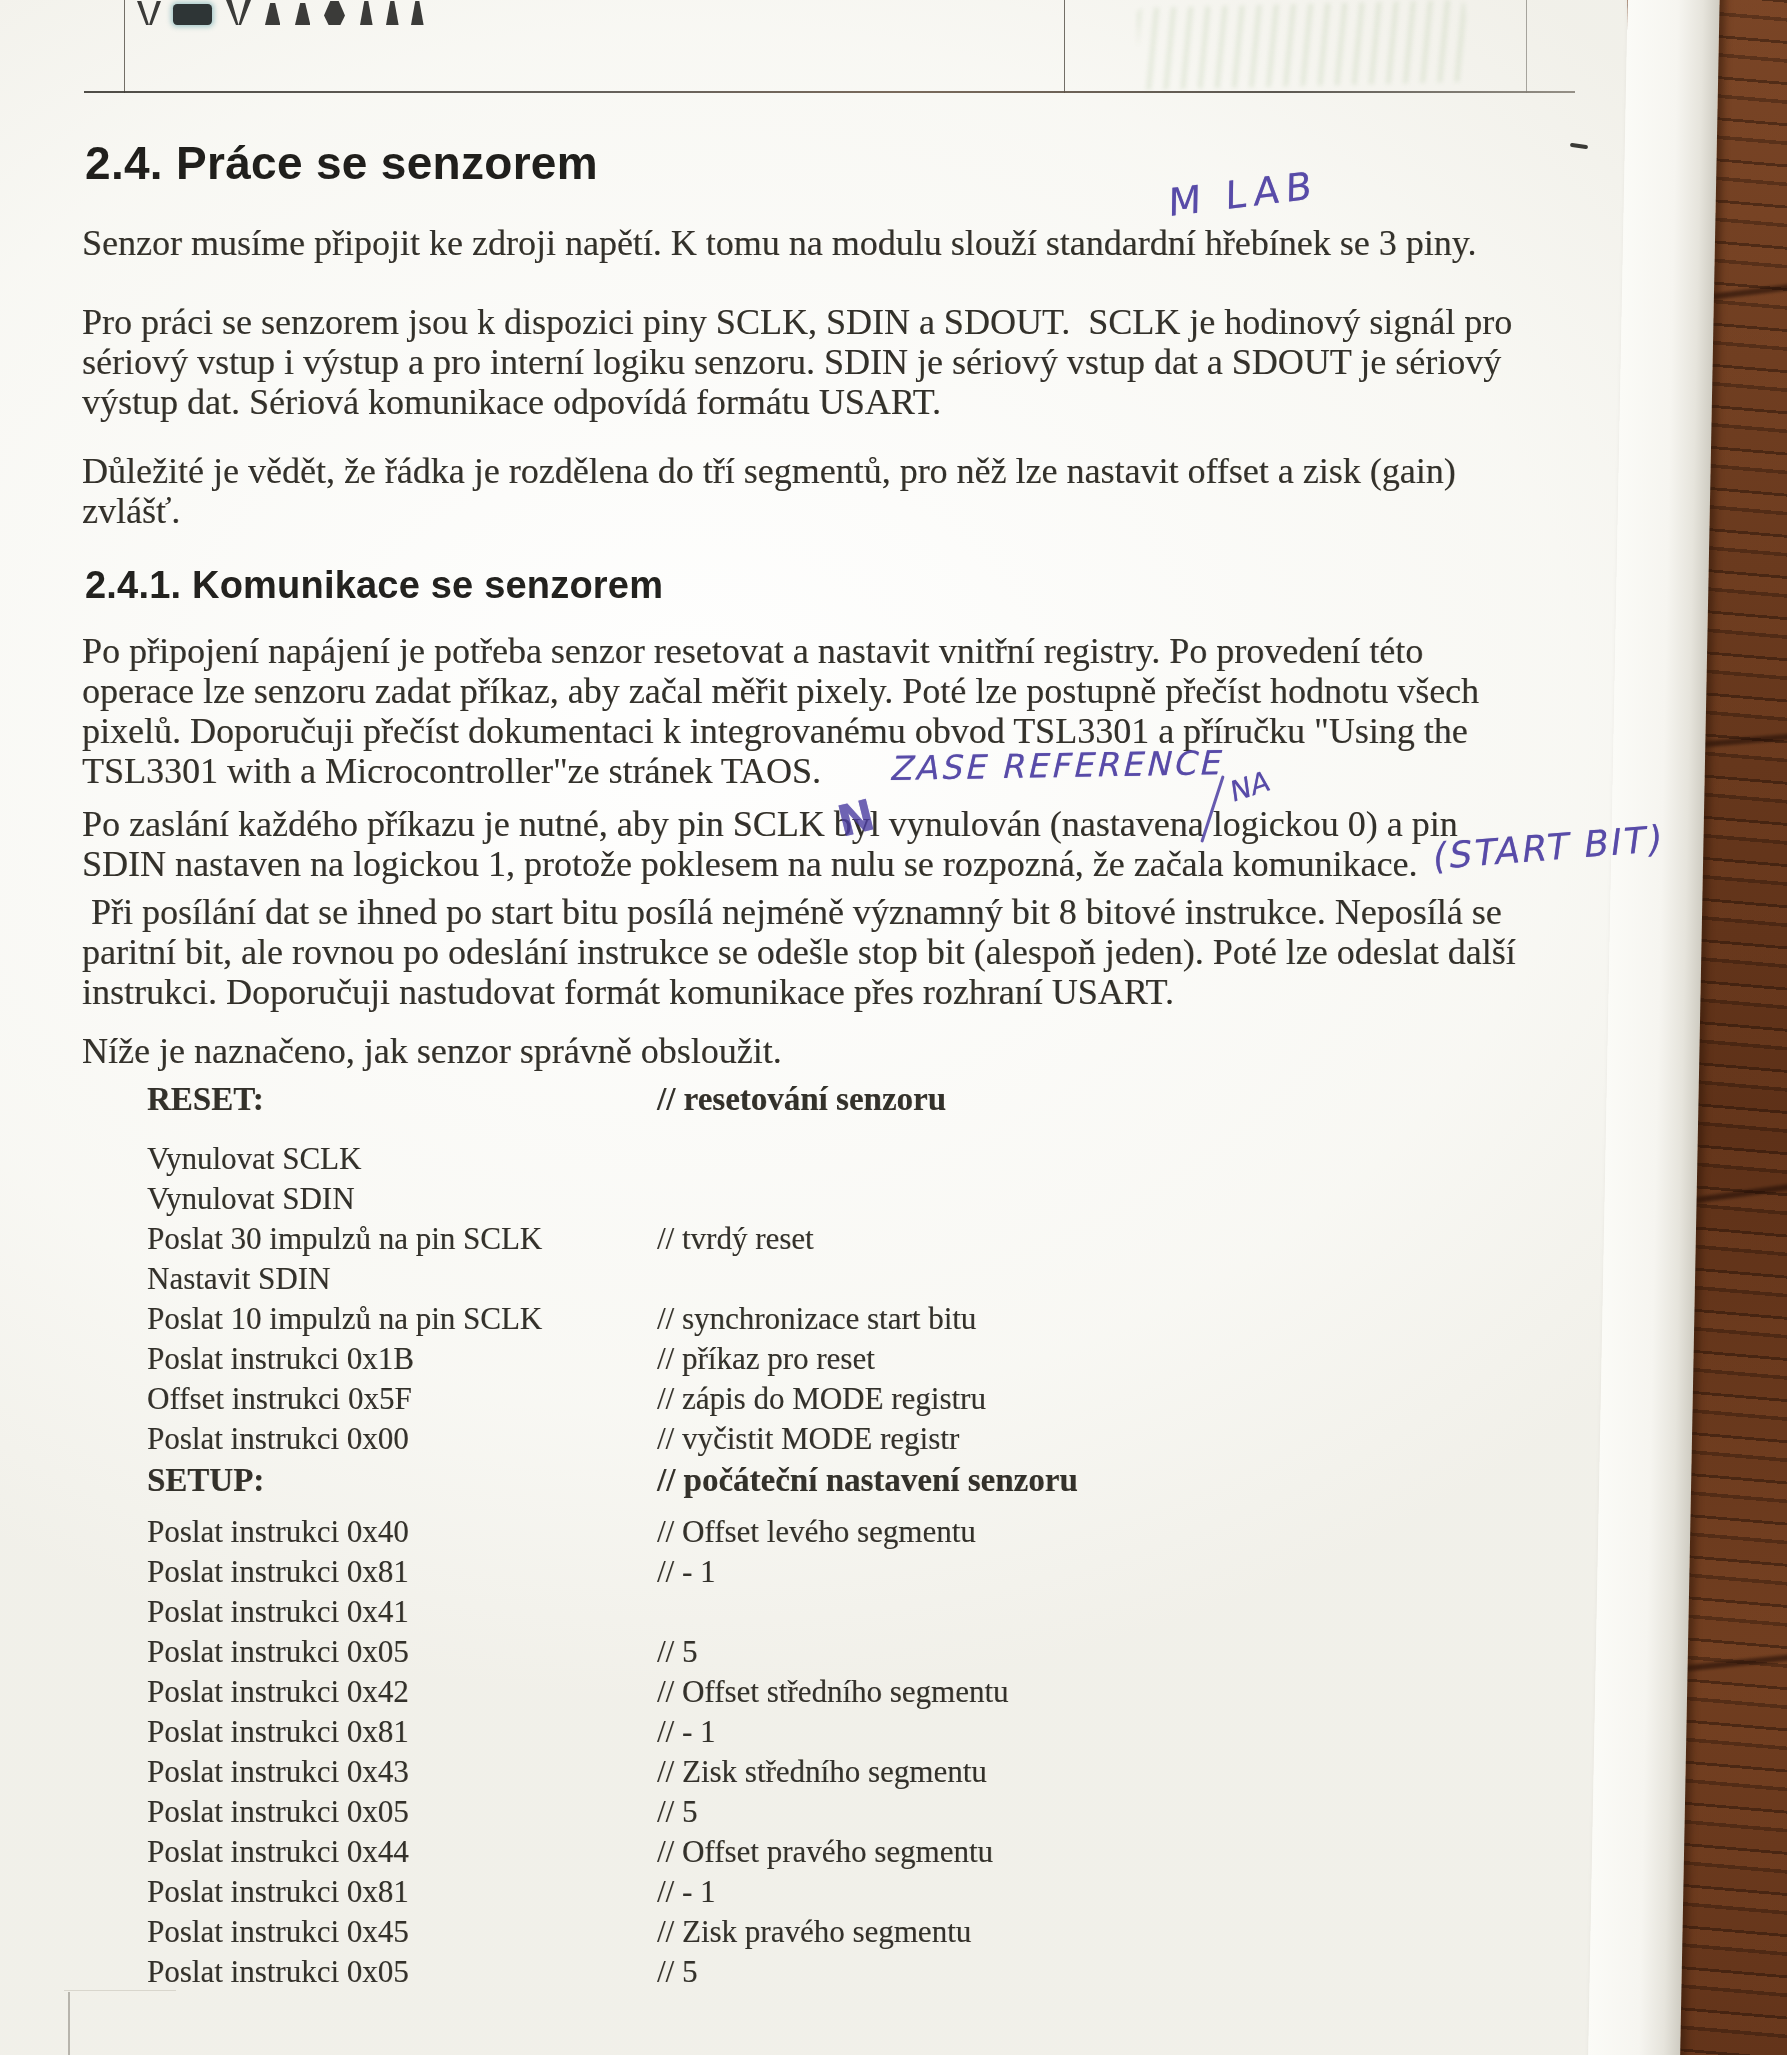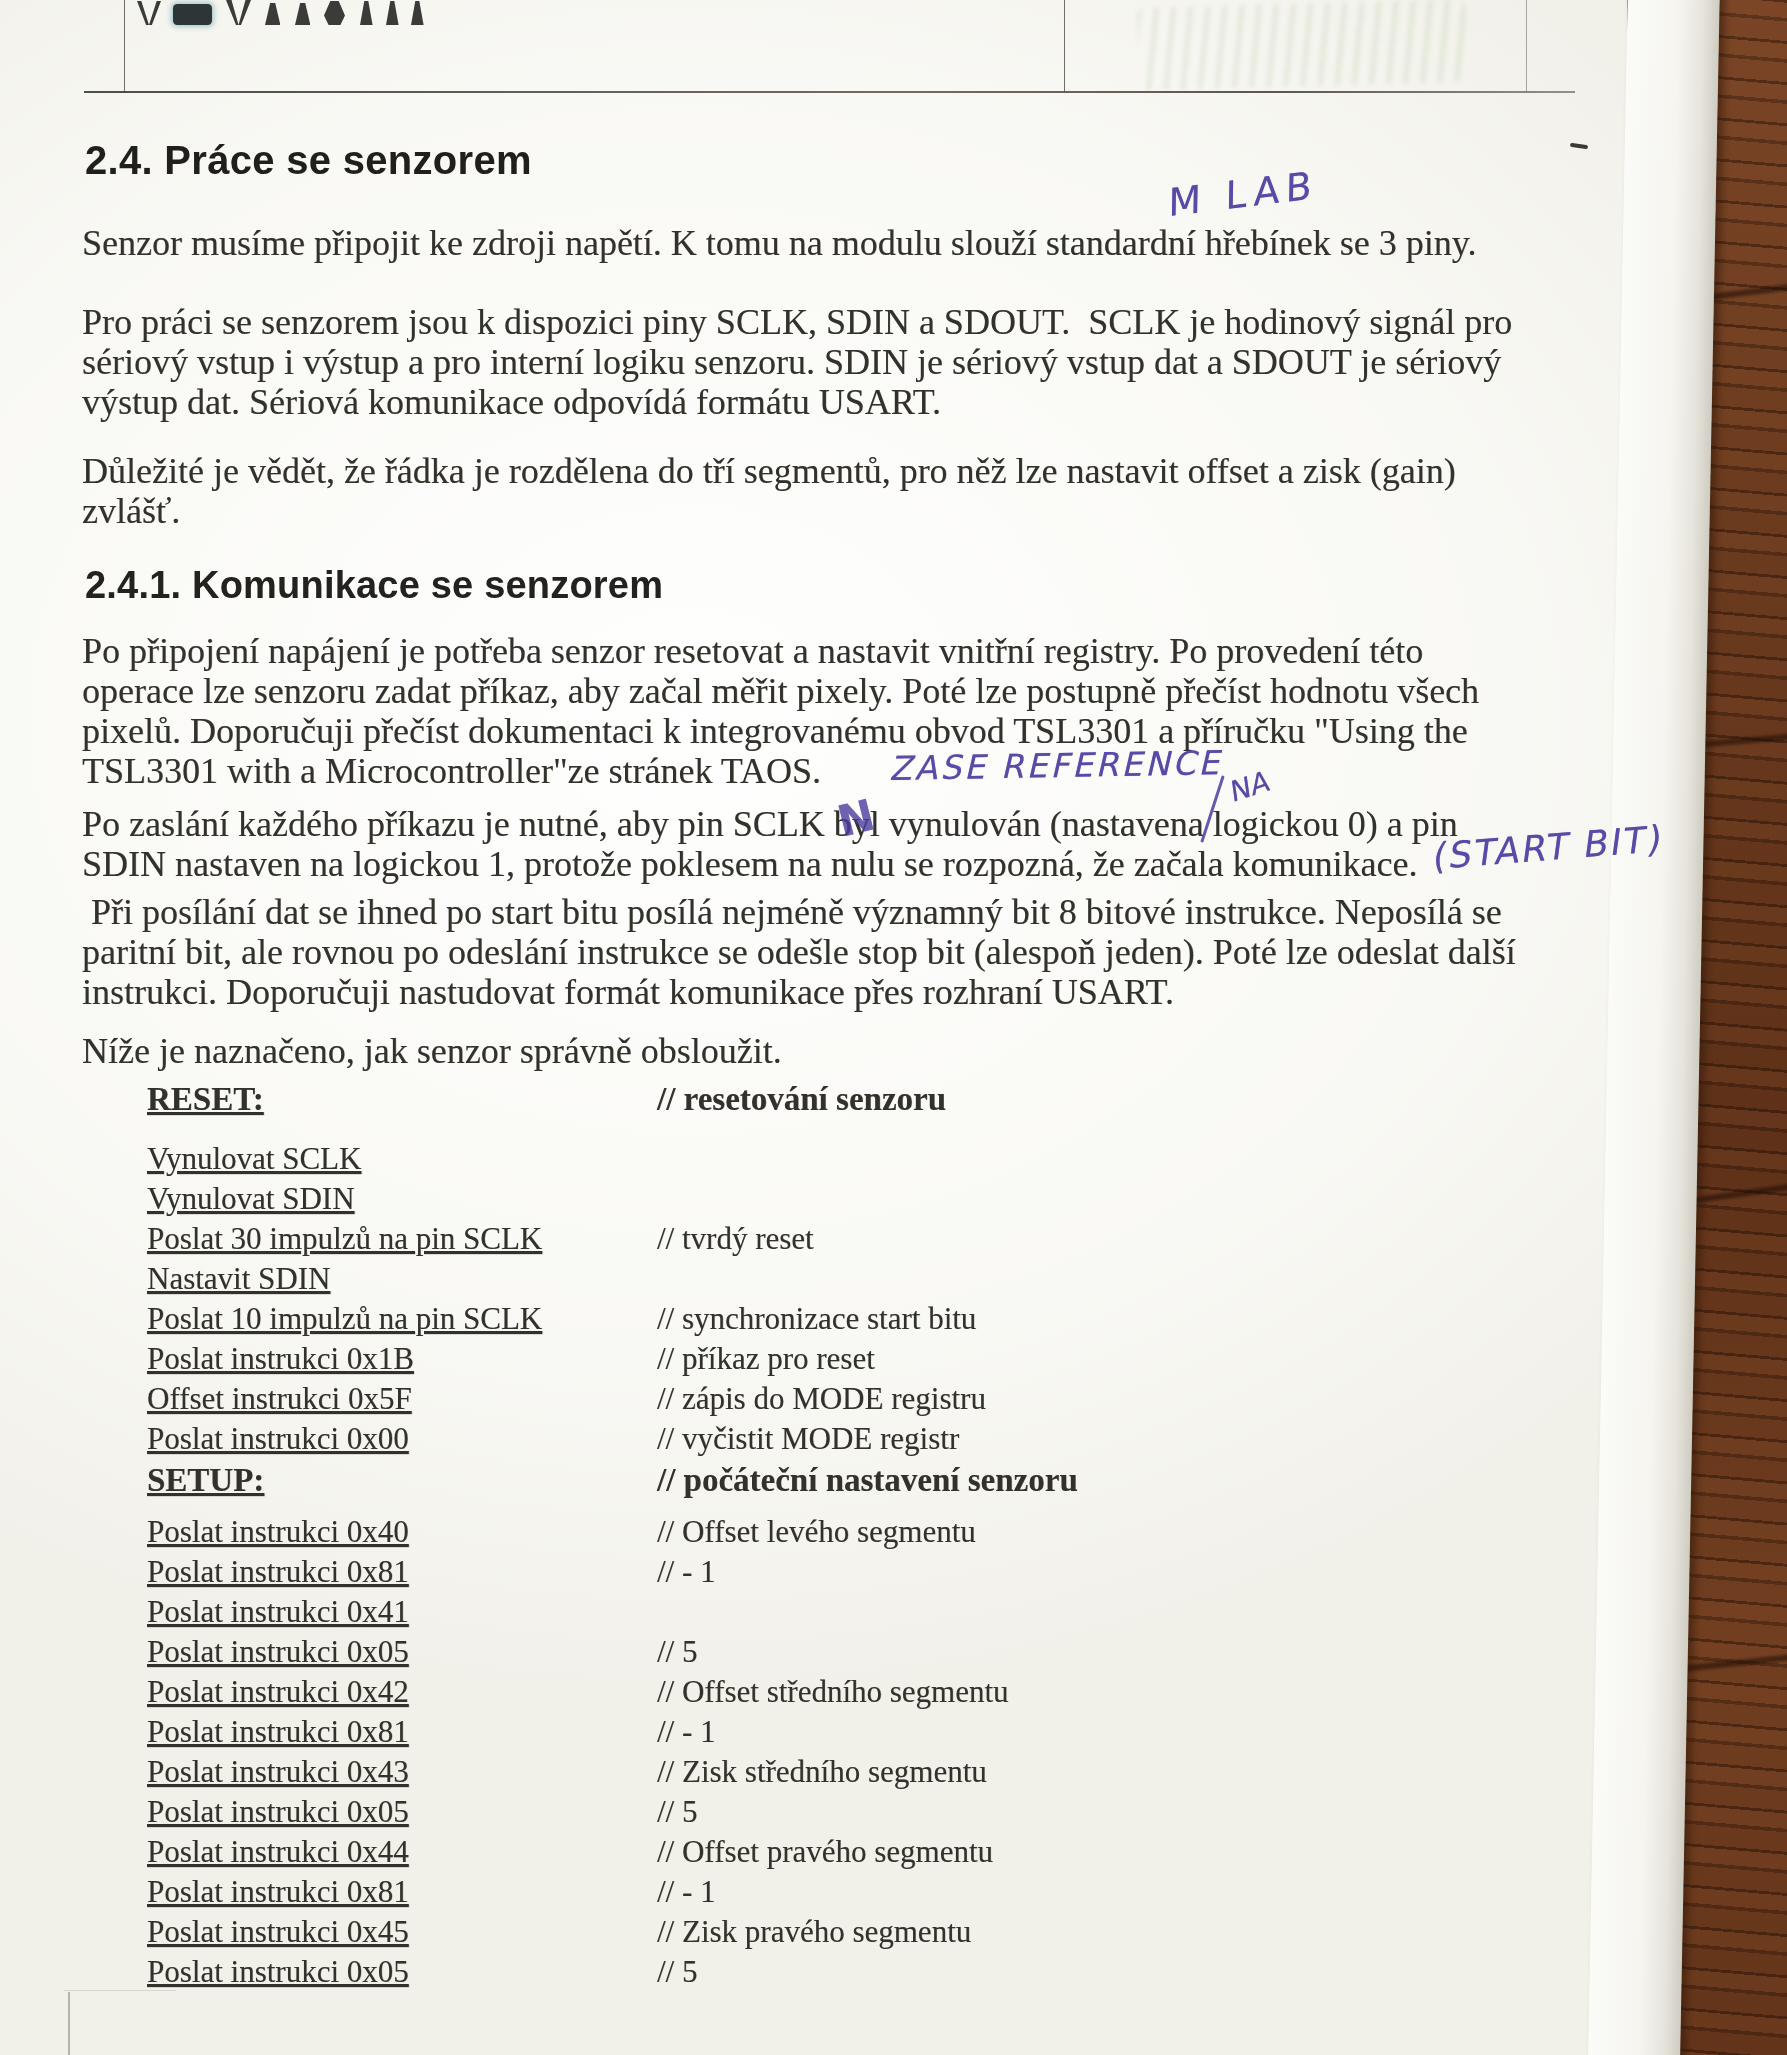--- a/index.html
+++ b/index.html
@@ -40,28 +40,28 @@
   .stroke{position:absolute;bottom:0;background:#3b3b39;clip-path:polygon(34% 0,66% 0,100% 100%,0 100%);}
   .blob{position:absolute;bottom:0;background:#2e3536;box-shadow:0 0 5.6px 2.1px rgba(70,150,160,.45);border-radius:4.2px;}
   
   .stamp{
     position:absolute;left:1138px;top:4.2px;width:328px;height:82px;
     background:repeating-linear-gradient(97deg, rgba(140,172,118,.34) 0 4.9px, rgba(0,0,0,0) 4.9px 17px);
     filter:blur(2.1px);opacity:.5;transform:rotate(-1.5deg);border-radius:7px;
   }
   
   .typeset{color:#33312b;text-shadow:0.4px 0.4px 0.6px rgba(90,80,65,.45);}
-  h1.sec{position:absolute;margin:0;font-family:"Liberation Sans",sans-serif;font-weight:bold;font-size:40px;line-height:1;color:#201f1c;letter-spacing:0.3px;}
+  h1.sec{position:absolute;margin:0;font-family:"Liberation Sans",sans-serif;font-weight:bold;font-size:46px;line-height:1;color:#201f1c;letter-spacing:0.3px;}
   h2.sub{position:absolute;margin:0;font-family:"Liberation Sans",sans-serif;font-weight:bold;font-size:38px;line-height:1;color:#23221f;letter-spacing:0.2px;}
   .para{position:absolute;}
   .tline{height:40px;line-height:40px;font-size:36px;white-space:pre;}
   
   .listing{position:absolute;left:147px;top:1079px;width:1432px;}
   .lrow{display:flex;height:40px;line-height:40px;font-size:31px;white-space:pre;}
-  .lrow .cmd{width:510px;flex:none;text-decoration:underline;}
+  .lrow .cmd{width:510px;flex:none;}
   .lrow .cmt{flex:1;}
   .lrow.hdr{font-weight:bold;font-size:33px;}
   .gap-top-lg{margin-top:19.6px;}
   .gap-top-md{margin-top:1px;align-items:center;}
   .gap-top-sm{margin-top:12.6px;}
   
   .pen{position:absolute;font-family:"DejaVu Sans",sans-serif;color:#4b3da2;opacity:.92;
        text-shadow:0 0 0.7px rgba(75,61,162,.65);white-space:pre;}
   .pen-mlab{left:1168px;top:172px;font-size:38px;letter-spacing:6.3px;transform:rotate(-7deg) skewX(-8deg);}
   .pen-zase{left:892px;top:746px;font-size:33px;letter-spacing:2.8px;transform:rotate(-1deg) skewX(-14deg);}

